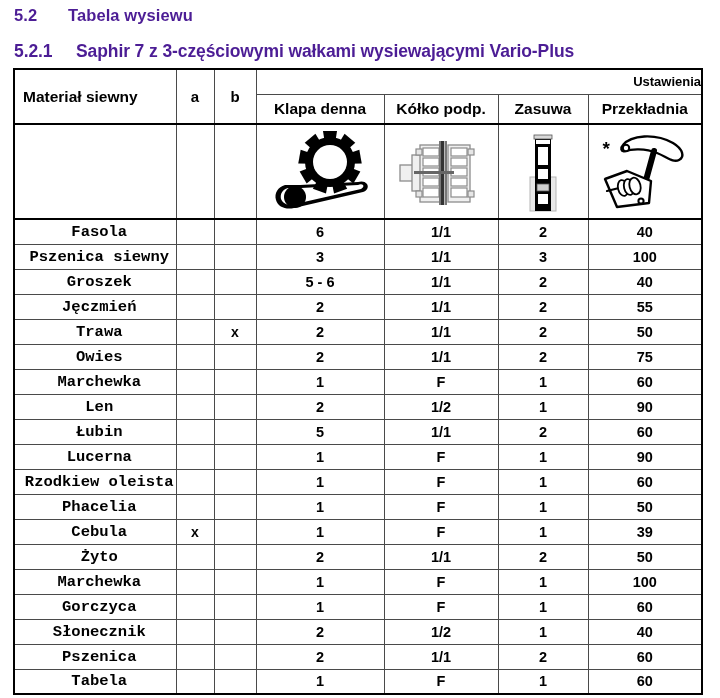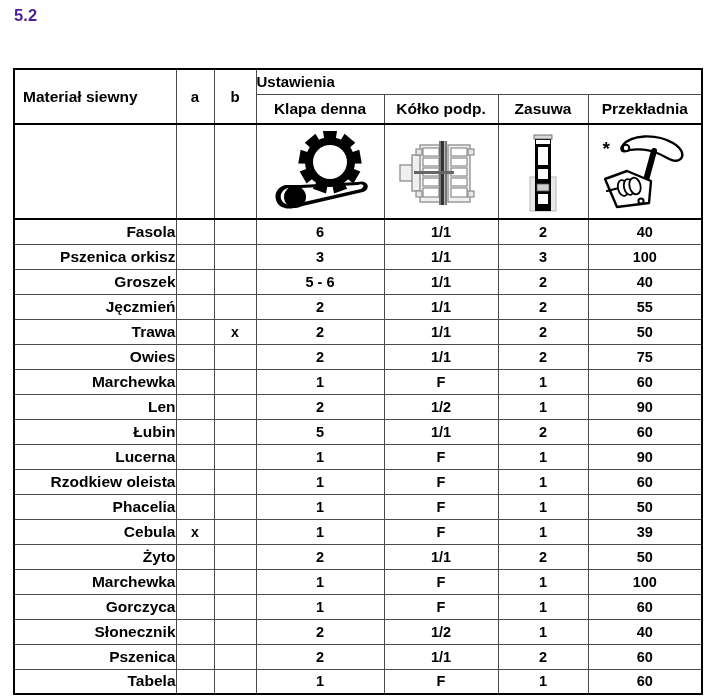--- a/index.html
+++ b/index.html
@@ -66,30 +66,31 @@
     padding: 0;
     margin: 0;
     vertical-align: middle;
     font-weight: bold;
   }
   
   table.seed {
     border: 2px solid #000;
   }
   .cell-mat {
-    text-align: right;
+    text-align: center;
     padding-left: 8px !important;
     font-size: 15.5px;
+    font-family: Liberation Mono, monospace;
   }
   .cell-c { text-align: center; }
 
   
   .hdr-mat  { font-size: 15.5px; text-align: left; padding-left: 8px !important; }
   .hdr-ab   { font-size: 15px; text-align: center; }
-  .hdr-set  { font-size: 15px; text-align: left; }
+  .hdr-set  { font-size: 13px; text-align: right; }
   .hdr-sub  { font-size: 15.5px; text-align: center; }
 
   .r-hdr1 { height: 25px; margin-left: 44px; }
   .r-hdr2 { height: 30px; }
   .r-icons { height: 95px; }
   .r-data { height: 25px; }
 
   
   .thick-top { border-top: 2px solid #000 !important; }
 
@@ -120,22 +121,27 @@
     line-height: 1;
   }
 </style>
 </head>
 <body>
 
 <div class="page">
 
   <div class="heading h-sec2">
     <span class="num">5.2</span>
+    <span>Tabela wysiewu</span>
   </div>
 
+  <div class="heading h-sec3">
+    <span class="num">5.2.1</span>
+    <span>Saphir 7 z 3-częściowymi wałkami wysiewającymi Vario-Plus</span>
+  </div>
 
   <div class="tbl-wrap">
     <table class="seed">
       <colgroup>
         <col style="width:162px">
         <col style="width:38px">
         <col style="width:42px">
         <col style="width:128px">
         <col style="width:114px">
         <col style="width:90px">
@@ -303,21 +309,21 @@
           <tr class="r-data thick-top">
             <td class="cell-mat">Fasola</td>
             <td class="cell-c mark-x"></td>
             <td class="cell-c mark-x"></td>
             <td class="cell-c">6</td>
             <td class="cell-c">1/1</td>
             <td class="cell-c">2</td>
             <td class="cell-c">40</td>
           </tr>
           <tr class="r-data">
-            <td class="cell-mat">Pszenica orkisz</td>
+            <td class="cell-mat">Pszenica siewny</td>
             <td class="cell-c mark-x"></td>
             <td class="cell-c mark-x"></td>
             <td class="cell-c">3</td>
             <td class="cell-c">1/1</td>
             <td class="cell-c">3</td>
             <td class="cell-c">100</td>
           </tr>
           <tr class="r-data">
             <td class="cell-mat">Groszek</td>
             <td class="cell-c mark-x"></td>

